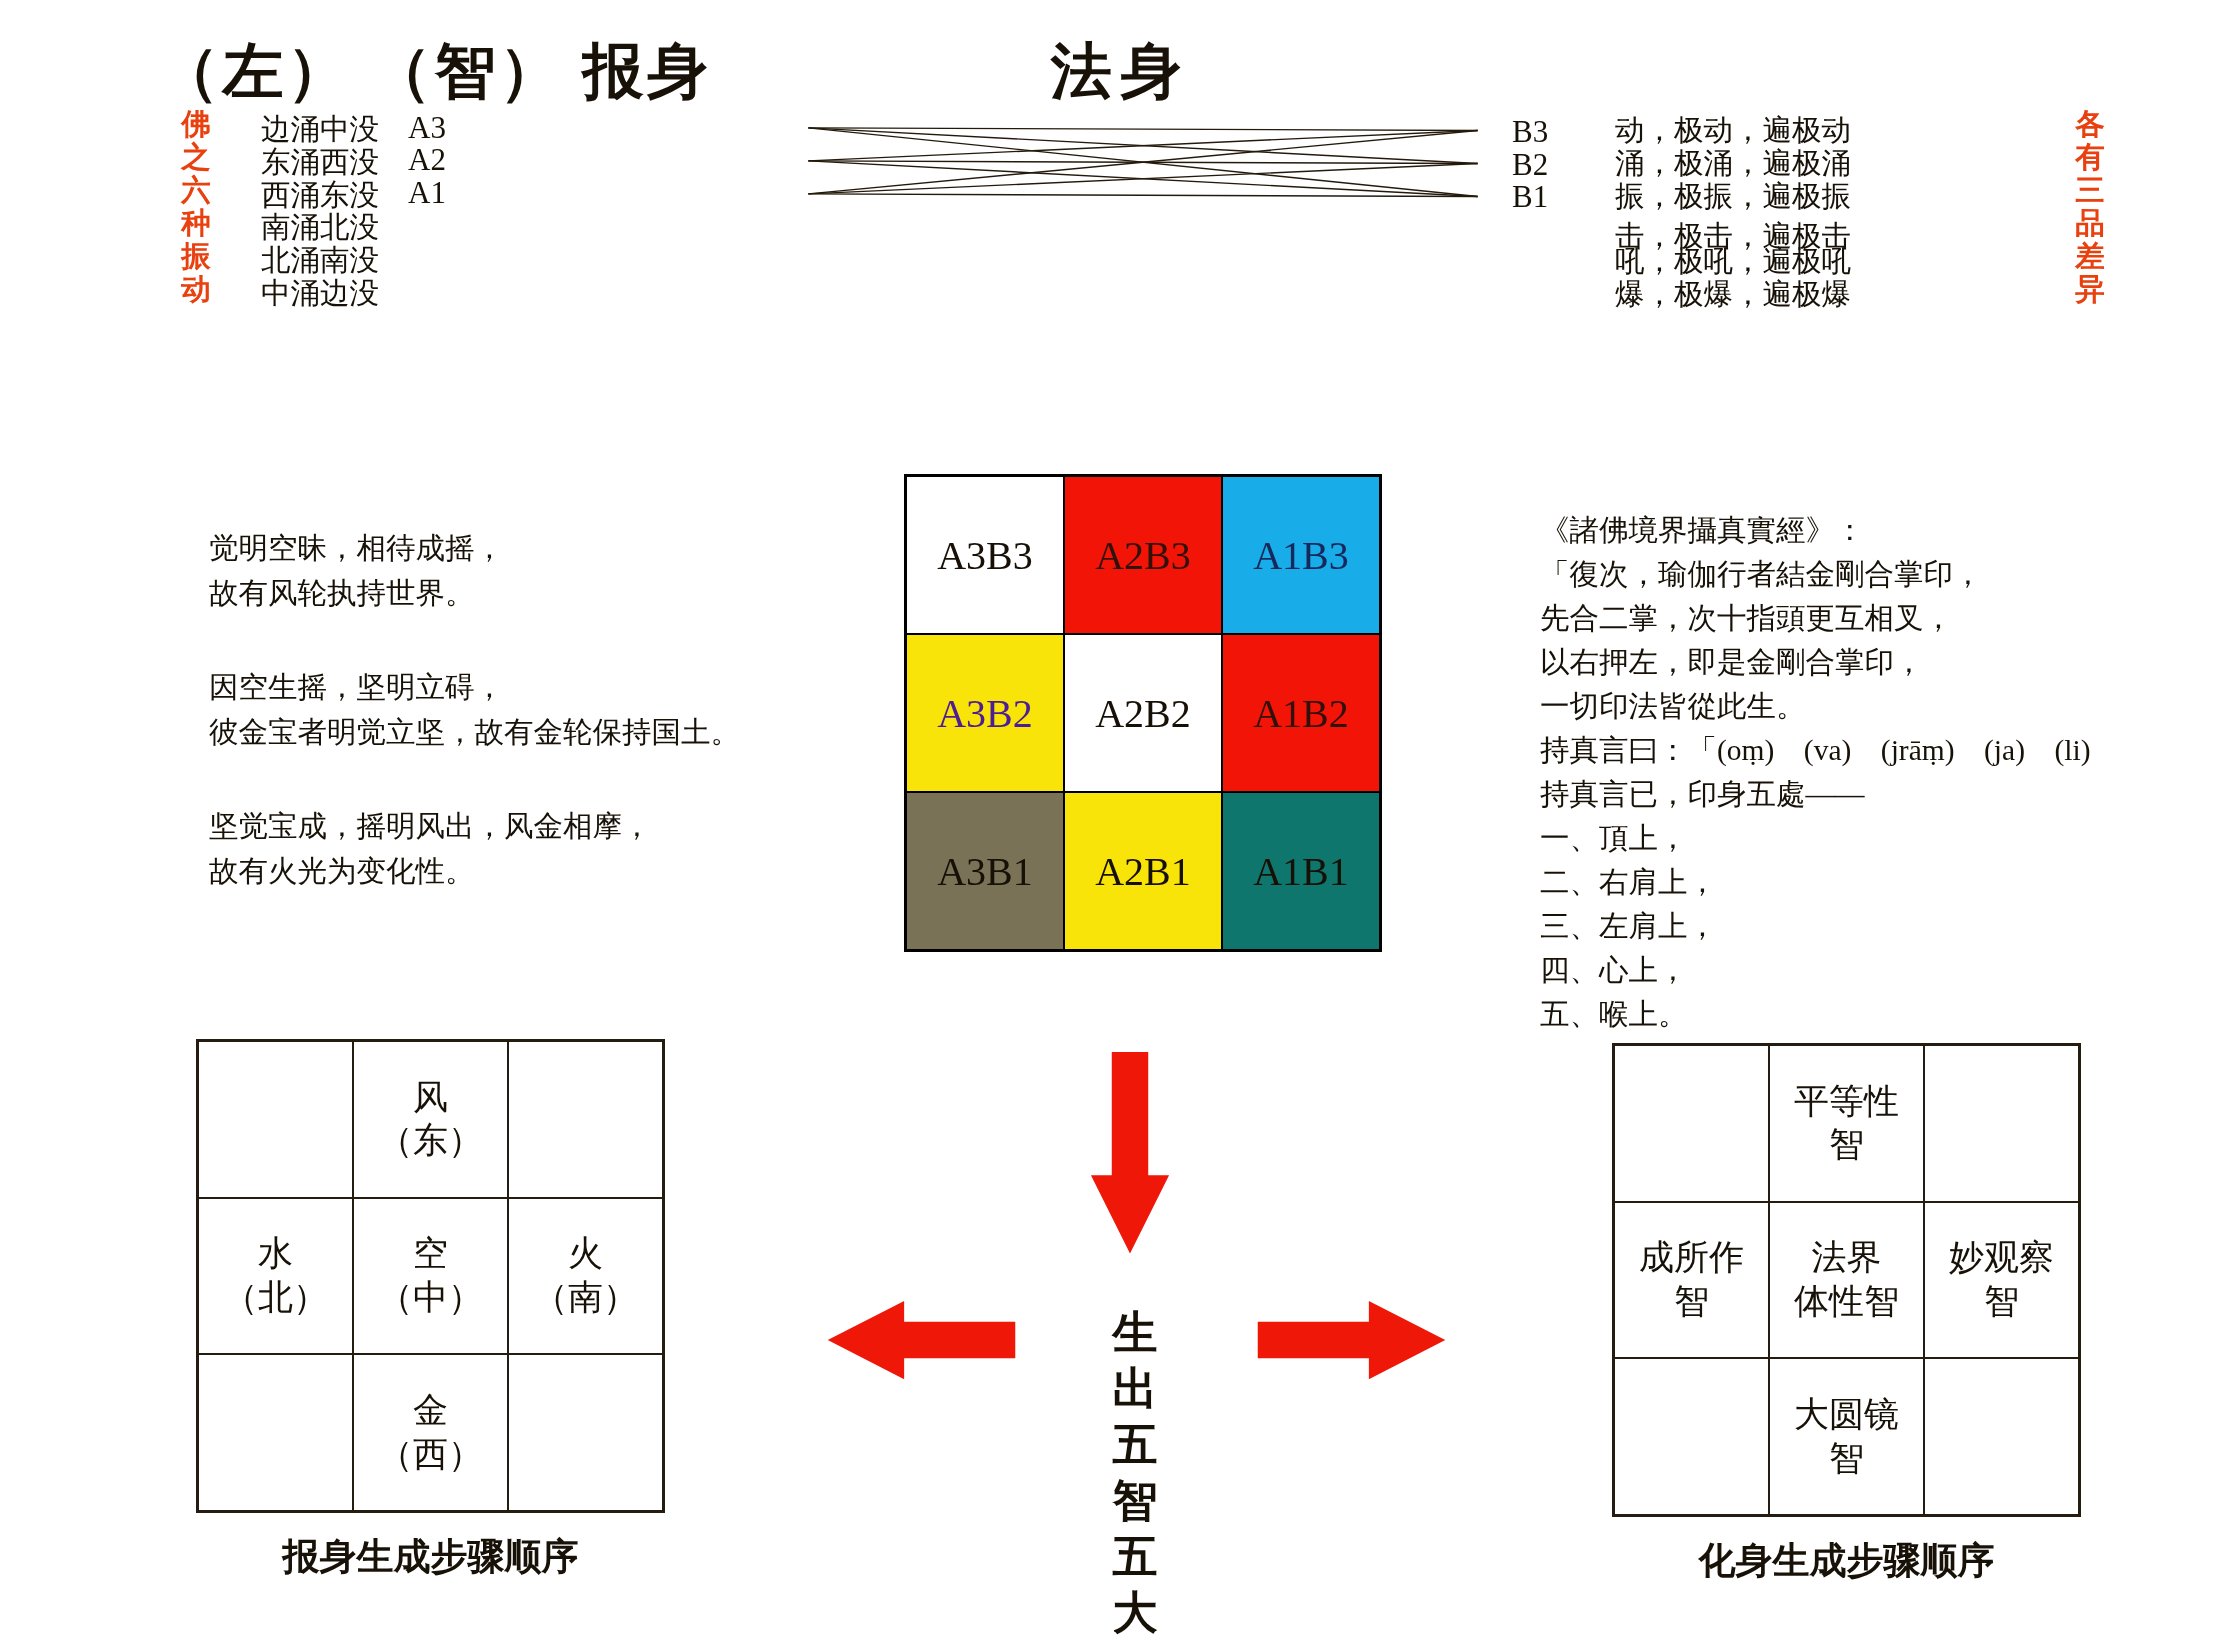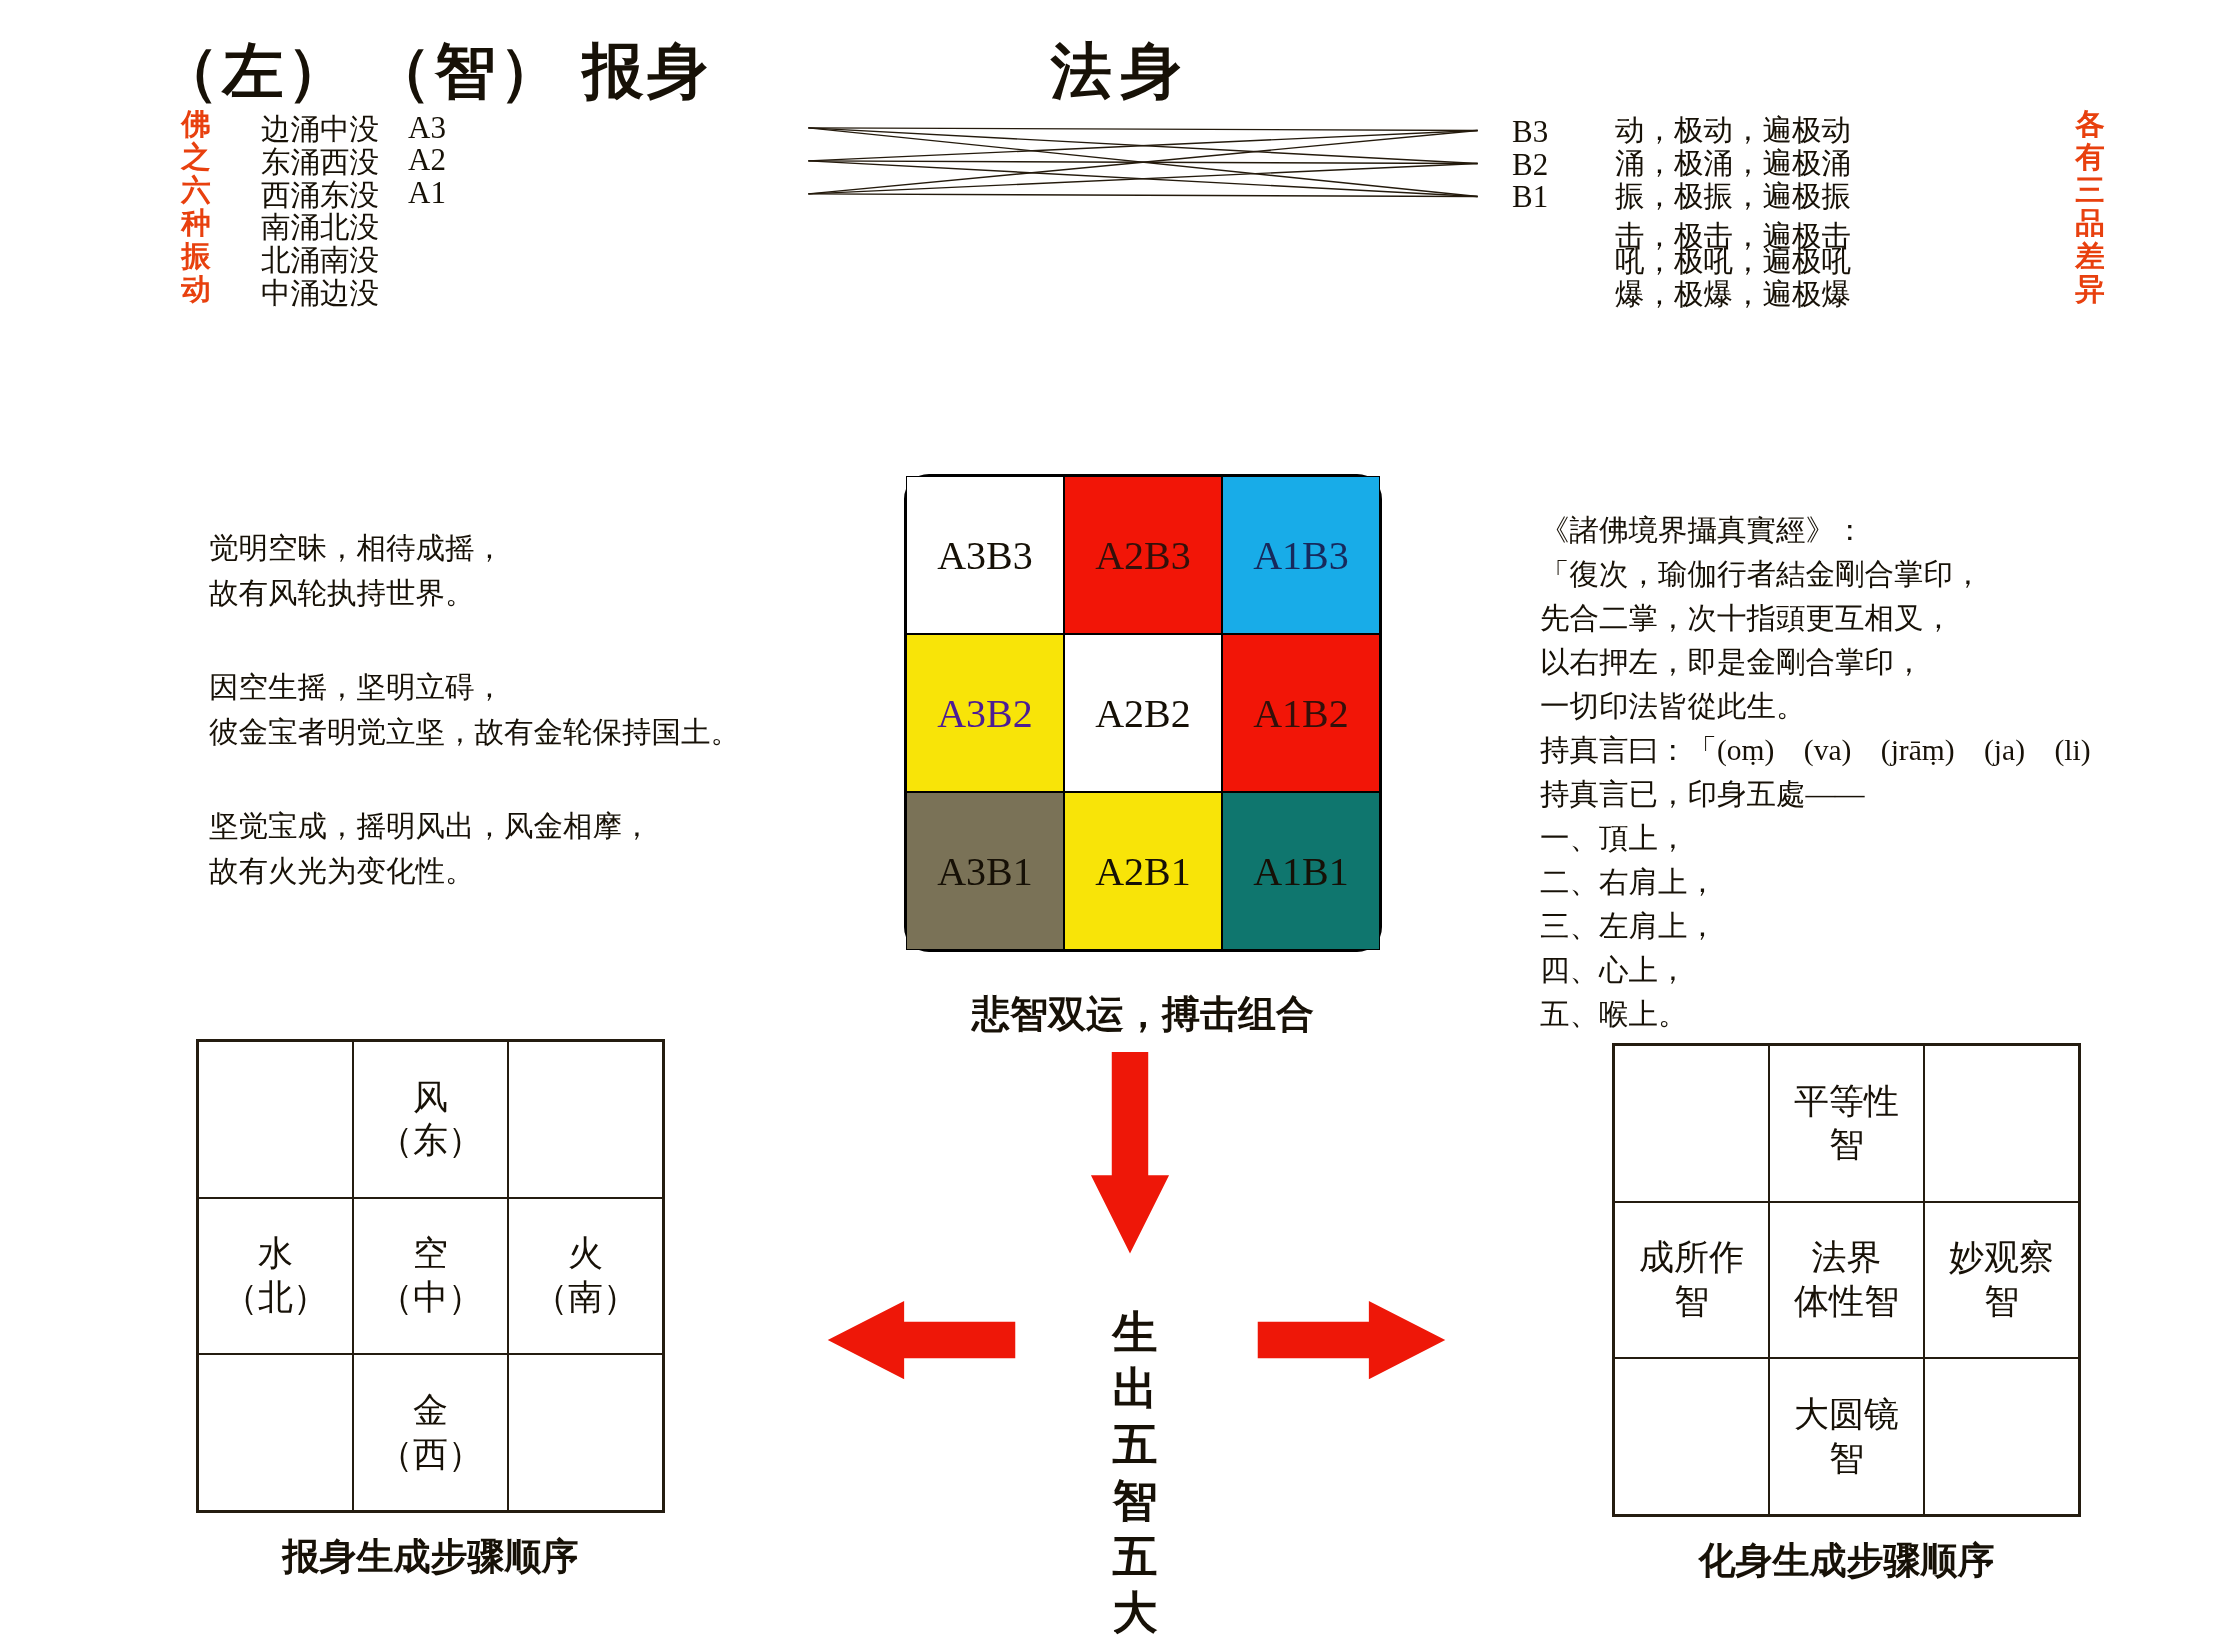--- a/index.html
+++ b/index.html
@@ -93,32 +93,31 @@
 差
 异</div>
 
   <div class="abs para" style="left:209px;top:526px;">觉明空昧，相待成摇，
 故有风轮执持世界。</div>
   <div class="abs para" style="left:209px;top:665px;">因空生摇，坚明立碍，
 彼金宝者明觉立坚，故有金轮保持国土。</div>
   <div class="abs para" style="left:209px;top:804px;">坚觉宝成，摇明风出，风金相摩，
 故有火光为变化性。</div>
 
-  <div class="abs matrix" style="left:904px;top:474px;width:478px;height:478px;border-radius:25px;">
+  <div class="abs matrix" style="left:904px;top:474px;width:478px;height:478px;">
     <div class="mcell" style="background: rgb(255, 255, 255); color: rgb(22, 16, 6);">A3B3</div>
     <div class="mcell" style="background: rgb(242, 21, 7); color: rgb(51, 16, 10);">A2B3</div>
     <div class="mcell" style="background: rgb(24, 172, 232); color: rgb(23, 41, 92);">A1B3</div>
     <div class="mcell" style="background: rgb(248, 228, 8); color: #4c1d95;">A3B2</div>
     <div class="mcell" style="background: rgb(255, 255, 255); color: rgb(22, 16, 6);">A2B2</div>
     <div class="mcell" style="background: rgb(242, 21, 7); color: rgb(51, 16, 10);">A1B2</div>
     <div class="mcell" style="background: rgb(122, 114, 87); color: rgb(22, 16, 6);">A3B1</div>
     <div class="mcell" style="background: rgb(248, 228, 8); color: rgb(22, 16, 6);">A2B1</div>
     <div class="mcell" style="background: #0f766e; color: rgb(22, 16, 6);">A1B1</div>
   </div>
-  <div class="abs caption" style="left:904px;top:989px;width:478px;">悲智双运，搏击组合</div>
 
   <div class="abs quote" style="left:1540px;top:508px;">《諸佛境界攝真實經》：
 「復次，瑜伽行者結金剛合掌印，
 先合二掌，次十指頭更互相叉，
 以右押左，即是金剛合掌印，
 一切印法皆從此生。
 持真言曰：「(oṃ) (va) (jrāṃ) (ja) (li)
 持真言已，印身五處——
 一、頂上，
 二、右肩上，

